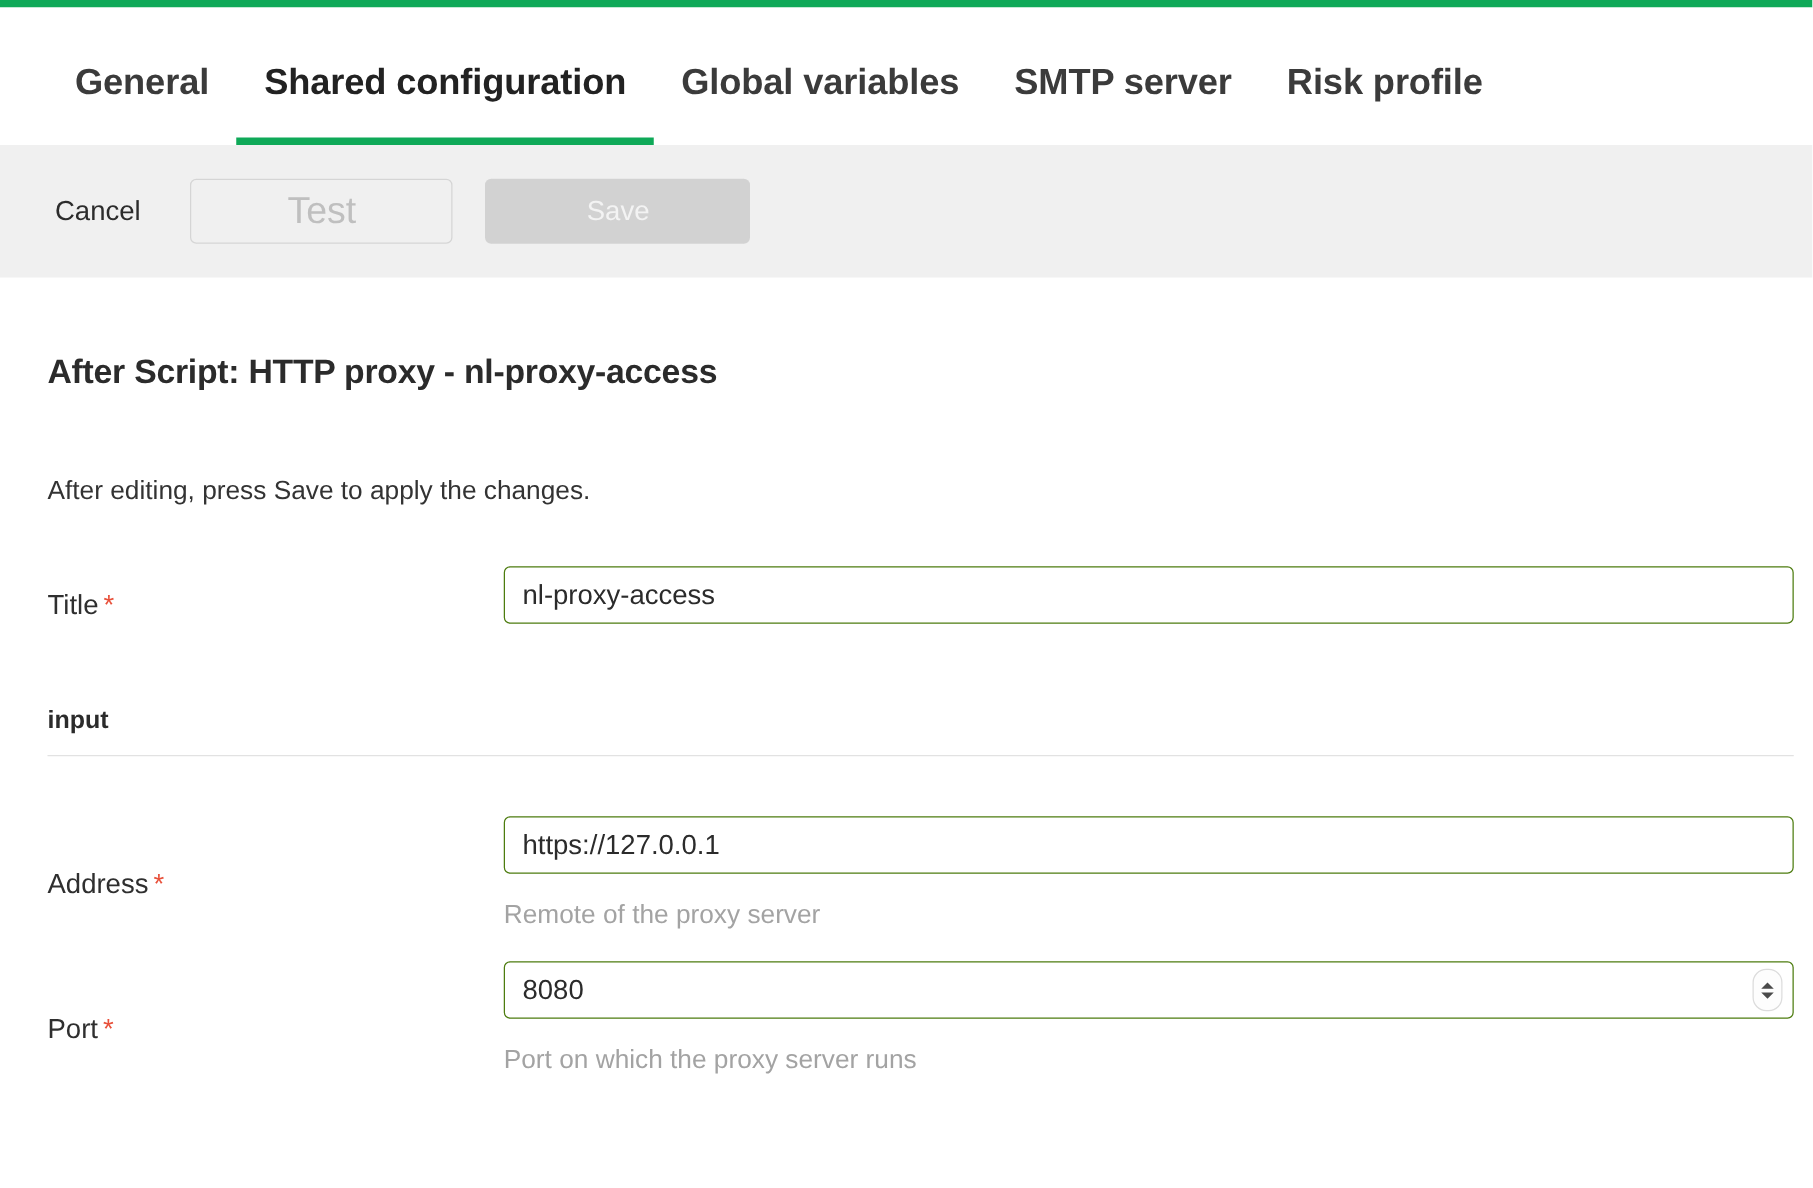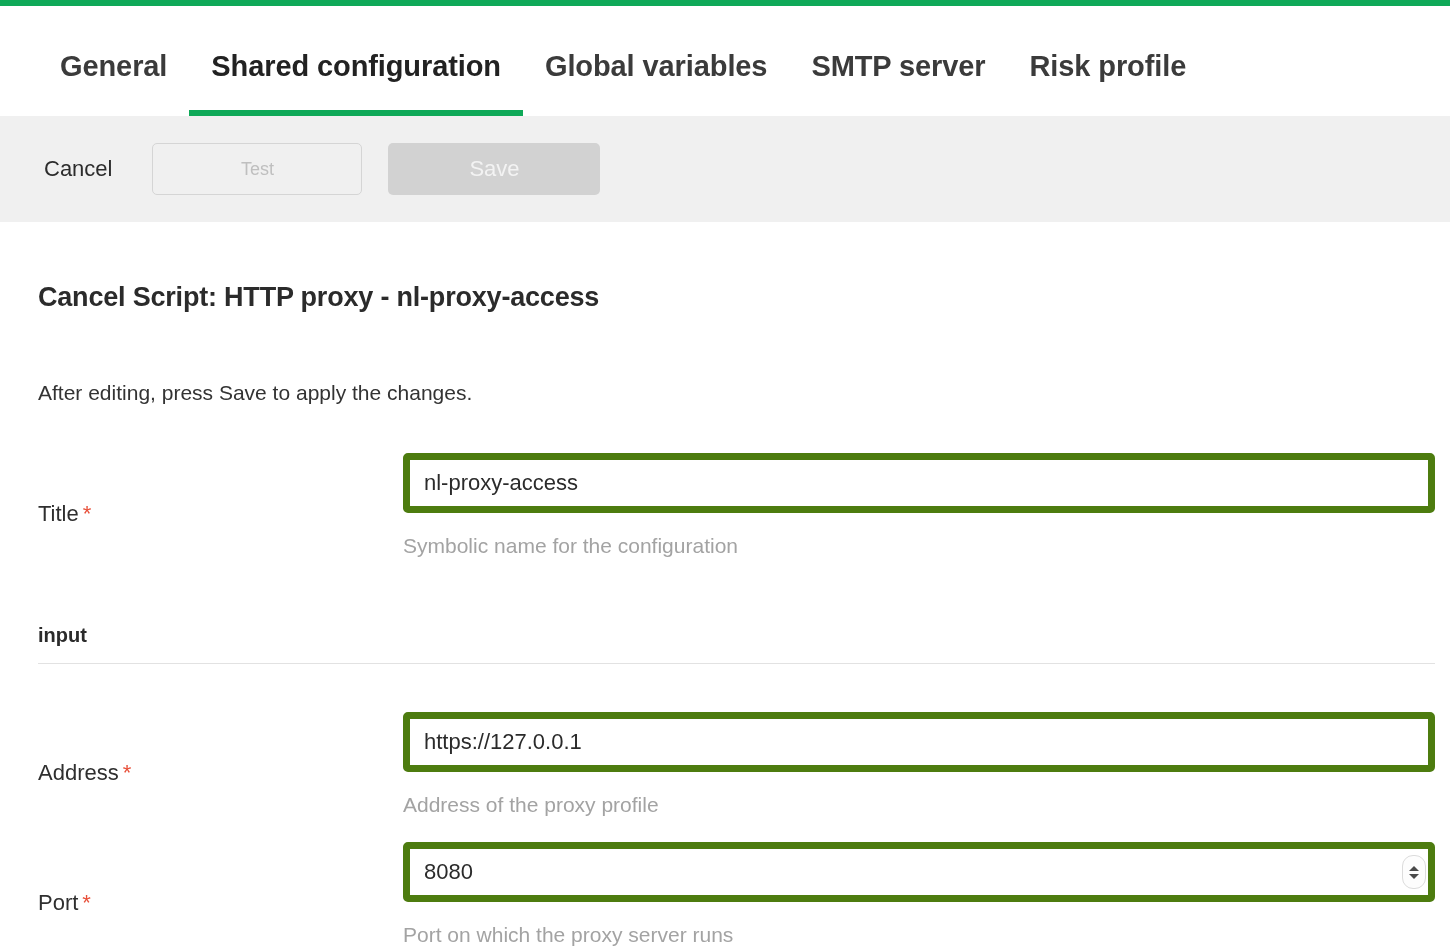--- a/index.html
+++ b/index.html
@@ -76,21 +76,21 @@
     font-family: "Liberation Sans", sans-serif;
     cursor: pointer;
   }
   .btn-test {
     width: 210px;
     height: 52px;
     border: 1px solid #d5d5d5;
     border-radius: 5px;
     background: transparent;
     color: #bfbfbf;
-    font-size: 18px;
+    font-size: 30px;
     font-family: "Liberation Sans", sans-serif;
     margin-right: 26px;
     cursor: default;
   }
   .btn-save {
     width: 212px;
     height: 52px;
     border: none;
     border-radius: 5px;
     background: #d2d2d2;
@@ -137,23 +137,23 @@
     color: #e8503a;
     font-size: 22px;
     margin-left: 4px;
   }
   .field-col {
     flex: 0 0 1032px;
     width: 1032px;
   }
   .text-input {
     width: 1032px;
-    height: 60px;
-    box-sizing: border-box;
-    border: 7px solid #4d7c0f;
+    height: 46px;
+    box-sizing: border-box;
+    border: 1px solid #4d7c0f;
     border-radius: 5px;
     background: #ffffff;
     font-size: 22px;
     color: #2b2b2b;
     padding: 0 14px;
     font-family: "Liberation Sans", sans-serif;
     outline: none;
   }
   .number-wrap {
     position: relative;
@@ -233,45 +233,44 @@
 </div>
 
 <div class="toolbar">
   <button class="btn-cancel">Cancel</button>
   <button class="btn-test">Test</button>
   <button class="btn-save">Save</button>
 </div>
 
 <div class="content">
 
-  <div class="page-title">Cancel Script: HTTP proxy - nl-proxy-access</div>
+  <div class="page-title">After Script: HTTP proxy - nl-proxy-access</div>
   <div class="page-subtitle">After editing, press Save to apply the changes.</div>
 
   <div class="form-row">
     <div class="field-label">
       <span>Title</span><span class="req-star">*</span>
     </div>
     <div class="field-col">
       <input class="text-input" type="text" value="nl-proxy-access" style="">
-      <div class="helper-text">Symbolic name for the configuration</div>
     </div>
   </div>
 
   <div class="section">
     <div class="section-title">input</div>
     <div class="section-divider"></div>
   </div>
 
   <div class="form-row">
     <div class="field-label">
       <span>Address</span><span class="req-star">*</span>
     </div>
     <div class="field-col">
       <input class="text-input" type="text" value="https://127.0.0.1" style="">
-      <div class="helper-text">Address of the proxy profile</div>
+      <div class="helper-text">Remote of the proxy server</div>
     </div>
   </div>
 
   <div class="form-row port-row">
     <div class="field-label">
       <span>Port</span><span class="req-star">*</span>
     </div>
     <div class="field-col">
       <div class="number-wrap">
         <input class="text-input" type="text" value="8080" style="">

